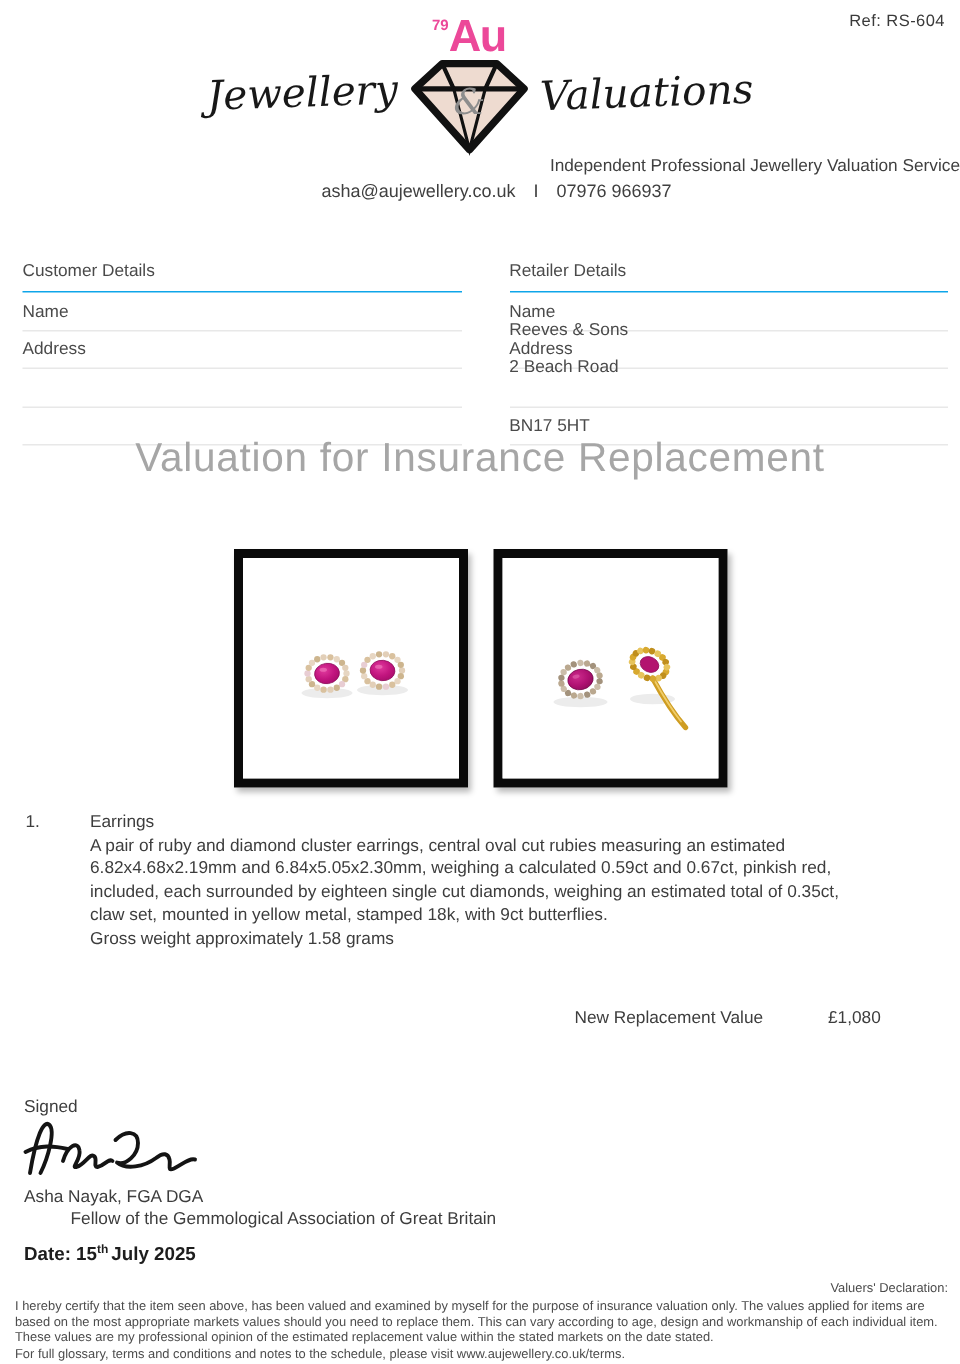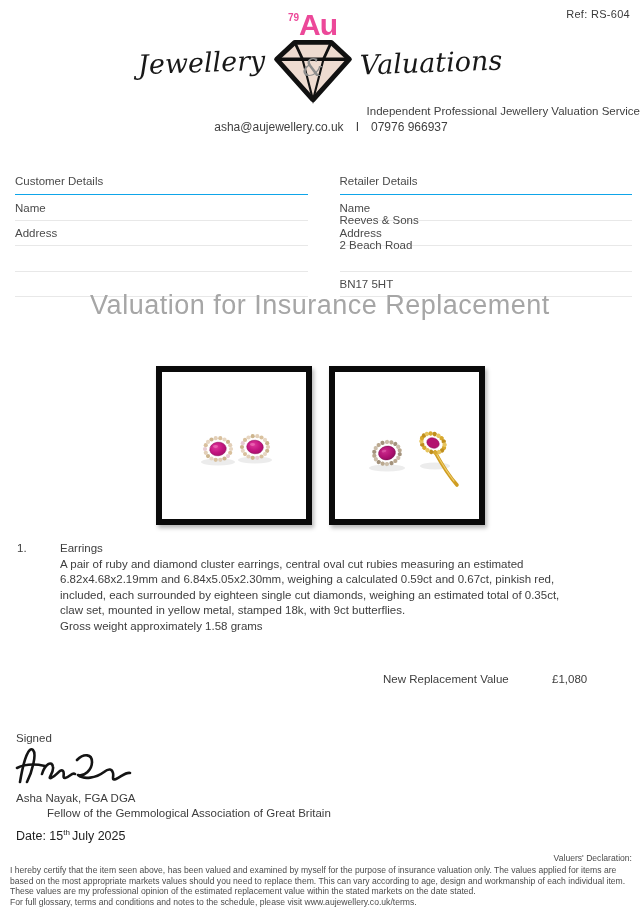--- a/index.html
+++ b/index.html
@@ -37,21 +37,21 @@
   .item-number{width:43px;flex:0 0 auto;}
   .item-body{flex:1;}
   
   .nrv-label{position:absolute;top:673px;left:383px;font-size:11.5px;color:#3d3d3d;}
   .nrv-amount{position:absolute;top:673px;left:552px;font-size:11.5px;color:#3d3d3d;}
   
   .signed{position:absolute;top:732px;left:16px;font-size:11.5px;color:#3d3d3d;}
   .sig{position:absolute;top:738px;left:12px;}
   .valuer-name{position:absolute;top:792px;left:16px;font-size:11.5px;color:#3d3d3d;}
   .valuer-title{position:absolute;top:807px;left:16px;font-size:11.5px;color:#3d3d3d;margin-left:31px;}
-  .date-line{position:absolute;top:828px;left:16px;font-size:12.5px;font-weight:400;color:#1d1d1d;}
+  .date-line{position:absolute;top:828px;left:16px;font-size:12.5px;font-weight:700;color:#1d1d1d;}
   .date-line sup{font-size:8px;margin-right:2px;}
   
   .declaration{position:absolute;top:853px;left:10px;width:622px;font-size:8.6px;line-height:10.4px;color:#4c4c4c;}
   .decl-title{margin-bottom:2px;text-align:right;}
 </style>
 </head>
 <body>
 
 <div class="page">
 

